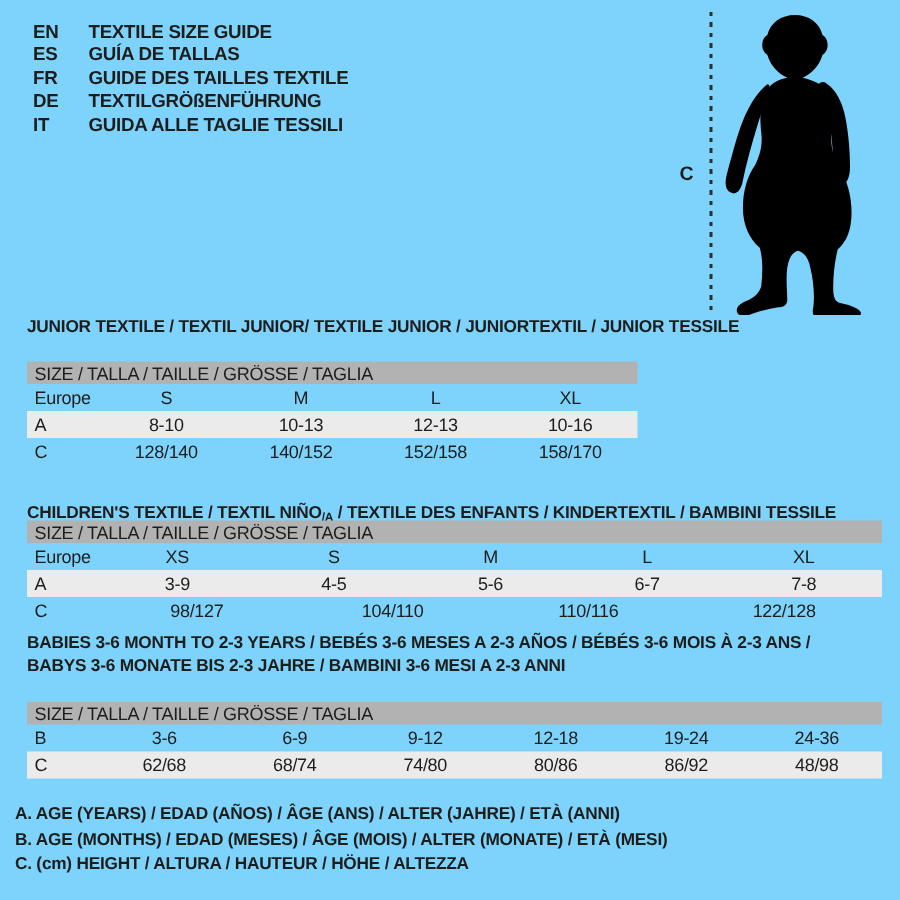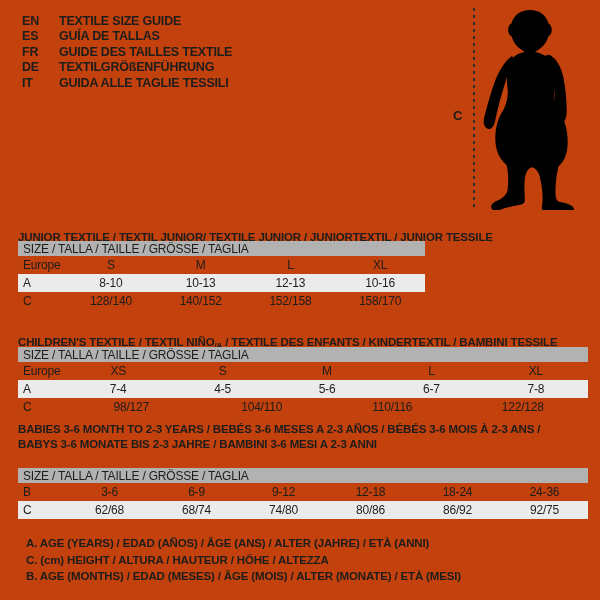--- a/index.html
+++ b/index.html
@@ -2,58 +2,58 @@
 <html><head>
 <meta charset="utf-8">
 <style>
   * { margin:0; padding:0; box-sizing:border-box; }
   html,body { width:600px; height:600px; }
   body {
     background:#ffffff;
     font-family:"Liberation Sans", sans-serif;
     color:#1d1d1b;
   }
-  .canvas { position:relative; width:600px; height:600px; background:#c2410c; overflow:hidden; }
+  .canvas { position:relative; width:600px; height:600px; background:#7dd3fc; overflow:hidden; }
 
   
   .lang-list { position:absolute; left:22px; top:13px; }
   .lang-row { display:flex; height:15.5px; align-items:center; }
   .lang-code { width:37px; font-weight:bold; font-size:12.5px; letter-spacing:-0.2px; }
   .lang-label { font-weight:bold; font-size:12.5px; letter-spacing:-0.2px; }
 
   
   .height-line {
     position:absolute; left:473px; top:8px; width:2px; height:200px;
     background-image:repeating-linear-gradient(to bottom,#2e2e2e 0 3px, transparent 3px 7px);
   }
   .height-label { position:absolute; left:453px; top:108px; font-size:13px; font-weight:bold; }
   .baby-svg { position:absolute; left:481px; top:6px; }
 
   
   .tbl-title { position:absolute; left:18px; font-weight:bold; font-size:11.5px; letter-spacing:-0.15px; white-space:nowrap; }
-  #t1-title { top:231px; }
+  #t1-title { top:212px; }
   #t2-title { top:336px; }
   #t3-title { top:422px; line-height:15px; white-space:normal; width:566px; }
   .subsz { font-size:8px; vertical-align:-2px; }
 
   
   .tbl { position:absolute; left:18px; }
   #t1 { top:241px; width:407px; }
   #t2 { top:347px; width:570px; }
   #t3 { top:468px; width:570px; }
   .size-bar {
     height:15px; display:flex; align-items:center;
     padding-left:5px; font-size:12px; letter-spacing:-0.2px;
   }
   .trow { display:flex; align-items:center; height:18px; font-size:12px; letter-spacing:-0.2px; }
   .trow .lbl { width:48px; padding-left:5px; }
   .trow .cell { flex:1; text-align:center; }
 
   
-  .legend { position:absolute; left:26px; top:535px; }
+  .legend { position:absolute; left:10px; top:535px; }
   .legend-line { font-weight:bold; font-size:11.5px; line-height:16.5px; letter-spacing:-0.15px; }
 </style>
 </head>
 <body>
 
 <div class="canvas">
 
   <div class="lang-list">
     <div class="lang-row">
       <span class="lang-code">EN</span>
@@ -129,21 +129,21 @@
     <div class="trow">
       <span class="lbl">Europe</span>
       <span class="cell">XS</span>
       <span class="cell">S</span>
       <span class="cell">M</span>
       <span class="cell">L</span>
       <span class="cell">XL</span>
     </div>
     <div class="trow" style="background:#ebebeb;">
       <span class="lbl">A</span>
-      <span class="cell">7-4</span>
+      <span class="cell">3-9</span>
       <span class="cell">4-5</span>
       <span class="cell">5-6</span>
       <span class="cell">6-7</span>
       <span class="cell">7-8</span>
     </div>
     <div class="trow">
       <span class="lbl">C</span>
       <span class="cell">98/127</span>
       <span class="cell">104/110</span>
       <span class="cell">110/116</span>
@@ -156,33 +156,33 @@
     <span style="display:block;">BABYS 3-6 MONATE BIS 2-3 JAHRE / BAMBINI 3-6 MESI A 2-3 ANNI</span>
   </div>
   <div class="tbl" id="t3">
     <div class="size-bar" style="background:#b2b2b2;">SIZE / TALLA / TAILLE / GRÖSSE / TAGLIA</div>
     <div class="trow">
       <span class="lbl">B</span>
       <span class="cell">3-6</span>
       <span class="cell">6-9</span>
       <span class="cell">9-12</span>
       <span class="cell">12-18</span>
-      <span class="cell">18-24</span>
+      <span class="cell">19-24</span>
       <span class="cell">24-36</span>
     </div>
     <div class="trow" style="background:#ebebeb;">
       <span class="lbl">C</span>
       <span class="cell">62/68</span>
       <span class="cell">68/74</span>
       <span class="cell">74/80</span>
       <span class="cell">80/86</span>
       <span class="cell">86/92</span>
-      <span class="cell">92/75</span>
+      <span class="cell">48/98</span>
     </div>
   </div>
 
   <div class="legend">
     <div class="legend-line">A. AGE (YEARS) / EDAD (AÑOS) / ÂGE (ANS) / ALTER (JAHRE) / ETÀ (ANNI)</div>
+    <div class="legend-line">B. AGE (MONTHS) / EDAD (MESES) / ÂGE (MOIS) / ALTER (MONATE) / ETÀ (MESI)</div>
     <div class="legend-line">C. (cm) HEIGHT / ALTURA / HAUTEUR / HÖHE / ALTEZZA</div>
-    <div class="legend-line">B. AGE (MONTHS) / EDAD (MESES) / ÂGE (MOIS) / ALTER (MONATE) / ETÀ (MESI)</div>
   </div>
 
 </div>
 
 </body></html>

